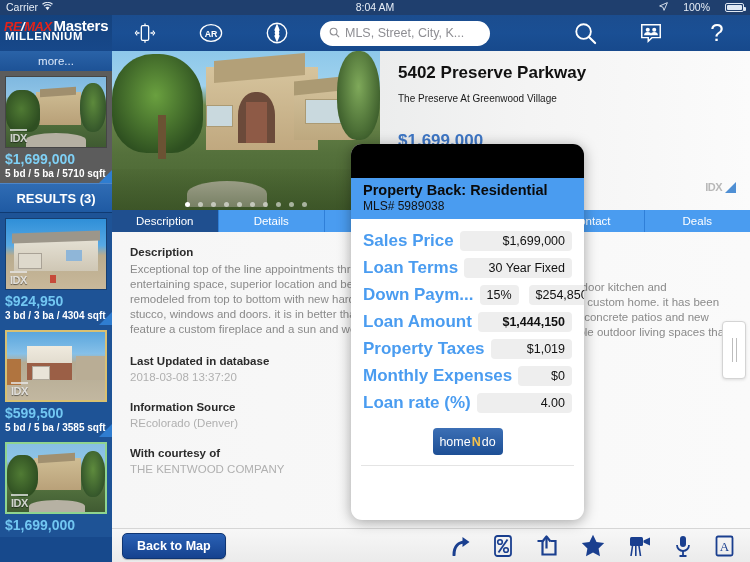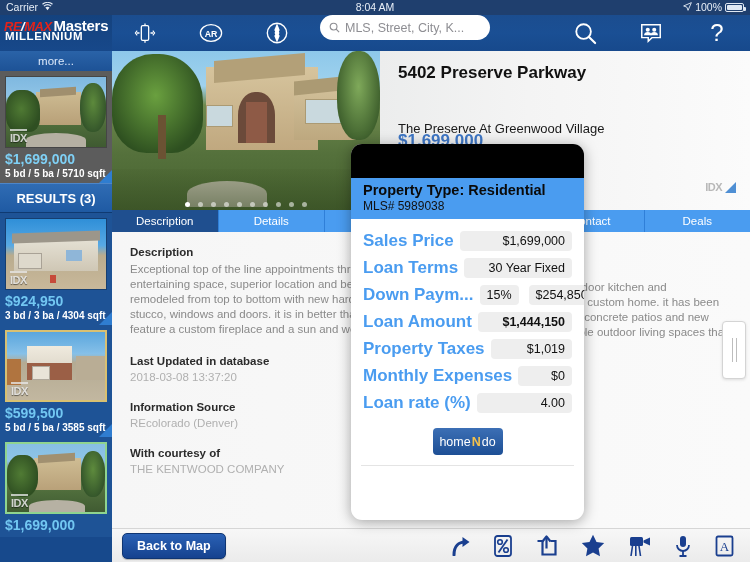--- a/index.html
+++ b/index.html
@@ -13,32 +13,32 @@
 
   
   .statusbar {
     position: absolute; top: 0; left: 0; width: 750px; height: 15px;
     background: #1f3f6e; color: #e7eef7;
     font-size: 10.5px; line-height: 15px;
     display: flex; align-items: center; padding: 0 6px;
   }
   .sb-left { display: flex; align-items: center; gap: 4px; }
   .sb-center { position: absolute; left: 0; right: 0; text-align: center; }
-  .sb-right { margin-left: auto; display: flex; align-items: center; gap: 3px; z-index:2;}
+  .sb-right { margin-left: auto; display: flex; align-items: center; gap: 15px; z-index:2;}
   .batt { width: 19px; height: 9px; border: 1px solid #dfe8f3; border-radius: 2px;
           position: relative; display:inline-block; }
   .batt::after { content:""; position:absolute; right:-3px; top:2.5px; width:2px;height:4px;
                  background:#dfe8f3; border-radius:0 1px 1px 0;}
   .batt i { position:absolute; left:1px; top:1px; bottom:1px; right:1px; background:#dfe8f3; border-radius:1px;}
 
   
   .navbar {
     position: absolute; top: 15px; left: 0; width: 750px; height: 36px;
     background: linear-gradient(to bottom,#1b4d8f 0%, #1a4f94 50%, #17498c 100%);
-    display: flex; align-items: flex-start;
+    display: flex; align-items: center;
   }
   .brand { width: 112px; height: 36px; position: relative; flex: none;
            background: linear-gradient(to bottom,#14427e,#17488a); }
   .brand .b1 { position:absolute; left:4px; top:2px; display:flex; align-items:baseline; }
   .remax { font-weight: bold; font-size: 13px; font-style: italic; letter-spacing:-0.5px; }
   .remax .r { color: #e2231a; } .remax .x { color: #e2231a; }
   .remax .sl { color: #ffffff; }
   .masters { color:#fff; font-size:15px; font-weight:bold; margin-left:2px; letter-spacing:-0.3px;}
   .millennium { position:absolute; left:5px; top:15px; color:#fff; font-size:11.5px;
                 font-weight:bold; letter-spacing:0.6px; }
@@ -87,21 +87,21 @@
   .hero { position:absolute; left:0; top:0; width:268px; height:159px; overflow:hidden; }
   .dots { position:absolute; bottom:3px; left:0; width:268px; display:flex;
           justify-content:center; gap:8px; }
   .dot { width:5px;height:5px;border-radius:50%; background:rgba(255,255,255,.55);}
   .dot.on { background:#fff; }
 
   .detailhead { position:absolute; left:268px; top:0; width:370px; height:159px;
                 background:linear-gradient(to right,#eceded 0%, #f4f4f4 40%, #fbfbfb 100%);}
   .addr { position:absolute; left:18px; top:12px; font-size:17px; font-weight:bold; color:#111; }
   .csz  { position:absolute; left:18px; top:34px; font-size:13.5px; color:#1a1a1a; }
-  .sub  { position:absolute; left:18px; top:70px; font-size:13px; color:#1a1a1a; }
+  .sub  { position:absolute; left:18px; top:42px; font-size:10px; color:#1a1a1a; }
   .bigprice { position:absolute; left:18px; top:80px; font-size:17px; font-weight:bold; color:#3e76c4; }
   .idx-tr { position:absolute; right:14px; top:130px; display:flex; align-items:flex-end; gap:3px; }
   .idx-tr .t { color:#b8b8b8; font-weight:bold; font-size:11px; letter-spacing:-.5px;}
   .idx-tr .tri { width:0;height:0;border-left:11px solid transparent;border-bottom:11px solid #4f8fd4;}
 
   
   .tabbar { position:absolute; left:0; top:159px; width:638px; height:22px; display:flex;
             background:#2f7fd8; }
   .tab { flex:1; color:#fff; font-size:11.5px; text-align:center; line-height:22px;
          background:#4a9cf0; border-right:1px solid #2f7fd8; }
@@ -453,21 +453,21 @@
               <text x="9.5" y="16" font-family="Liberation Serif" font-size="13" fill="#1a3f8f" text-anchor="middle">A</text>
             </svg>
         </span>
       </div>
     </div>
   </div>
 
   <div class="modal">
     <div class="modal-black"></div>
     <div class="modal-head">
-      <div class="t1">Property Type: Residential</div>
+      <div class="t1">Property Back: Residential</div>
       <div class="t2">MLS# 5989038</div>
     </div>
     <div class="rows">
       <div class="row">
         <span class="lbl">Sales Price</span>
         <span class="fld w115">$1,699,000</span>
       </div>
       <div class="row">
         <span class="lbl">Loan Terms</span>
         <span class="fld w115">30 Year Fixed</span>

